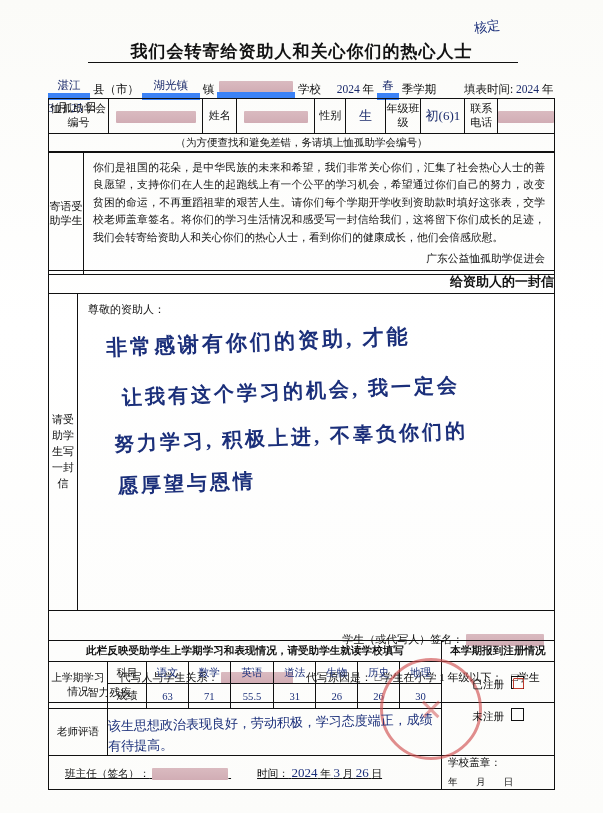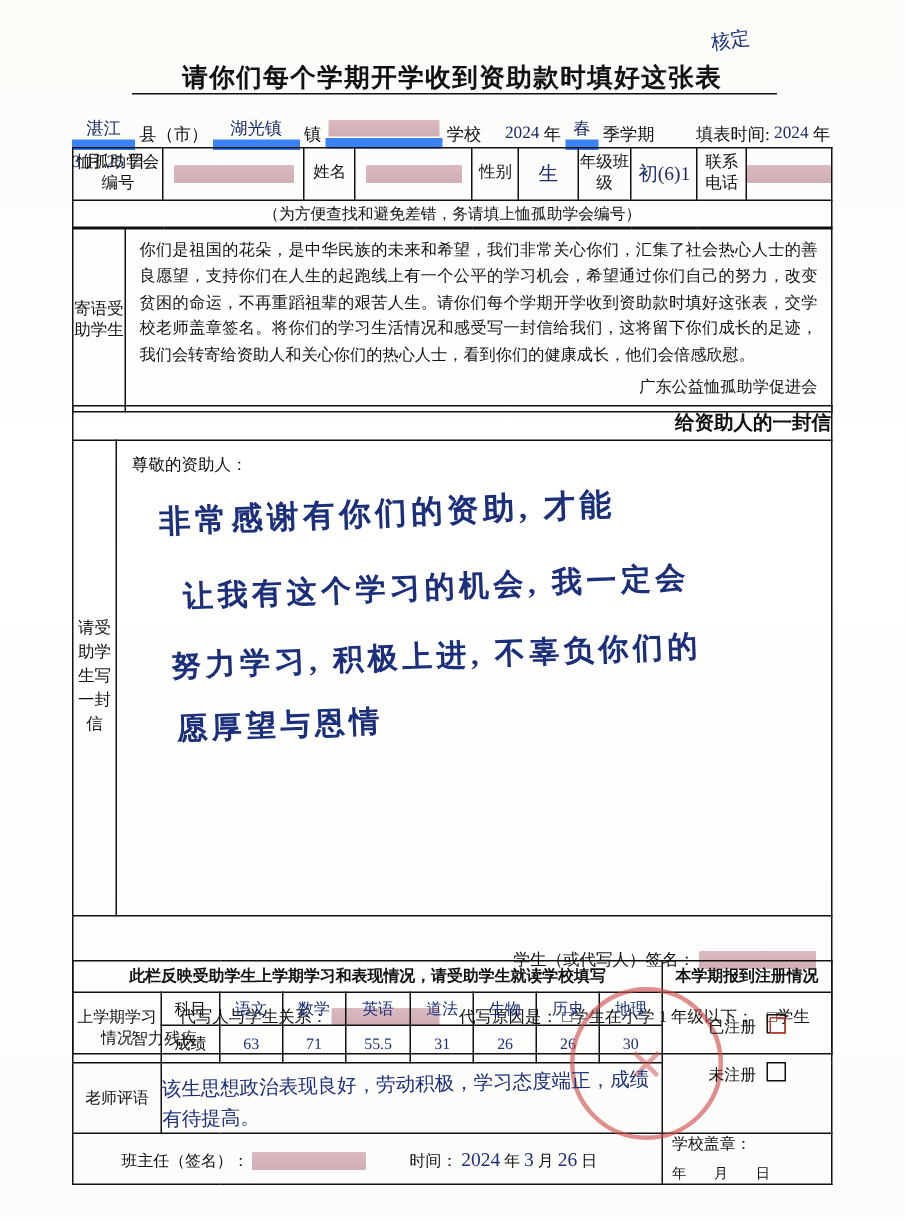--- a/index.html
+++ b/index.html
@@ -131,21 +131,21 @@
   .dateline{color:#1b2f7a;font-size:13px;}
 </style>
 </head>
 <body>
 
 <div class="page">
   <div class="scan-tint"></div>
 
   <div class="topnote hand">核定</div>
 
-  <div class="title">请你们每个学期开学收到资助款时填好这张表</div>
+  <div class="title">我们会转寄给资助人和关心你们的热心人士</div>
   <div class="title-underline"></div>
 
   <div class="row1">
     <span class="ul hand" style="width:42px;">湛江</span>
     <span>县（市）</span>
     <span class="ul hand" style="width:58px;">湖光镇</span>
     <span>镇</span>
     <span class="ul" style="width:78px;"><span class="redact" style="width:74px;height:11px;"></span></span>
     <span>学校</span>
     <span style="width:10px;"></span>
@@ -274,21 +274,21 @@
       <td class="c num">26</td>
       <td class="c num">30</td>
     </tr>
     <tr>
       <td class="c" style="height:46px;">老师评语</td>
       <td class="comment" colspan="8">
         <span class="hwtxt">该生思想政治表现良好，劳动积极，学习态度端正，成绩有待提高。</span>
       </td>
     </tr>
     <tr>
-      <td colspan="9" style="height:24px;padding:0 16px;">
+      <td colspan="9" style="height:24px;padding:0 0;text-decoration:underline;">
         <span style="margin-left:16px;">班主任（签名）：</span>
         <span class="redact" style="width:76px;height:12px;"></span>
         <span style="margin-left:26px;">时间：</span>
         <span class="dateline">2024</span>
         <span>年</span>
         <span class="dateline">3</span>
         <span>月</span>
         <span class="dateline">26</span>
         <span>日</span>
       </td>

